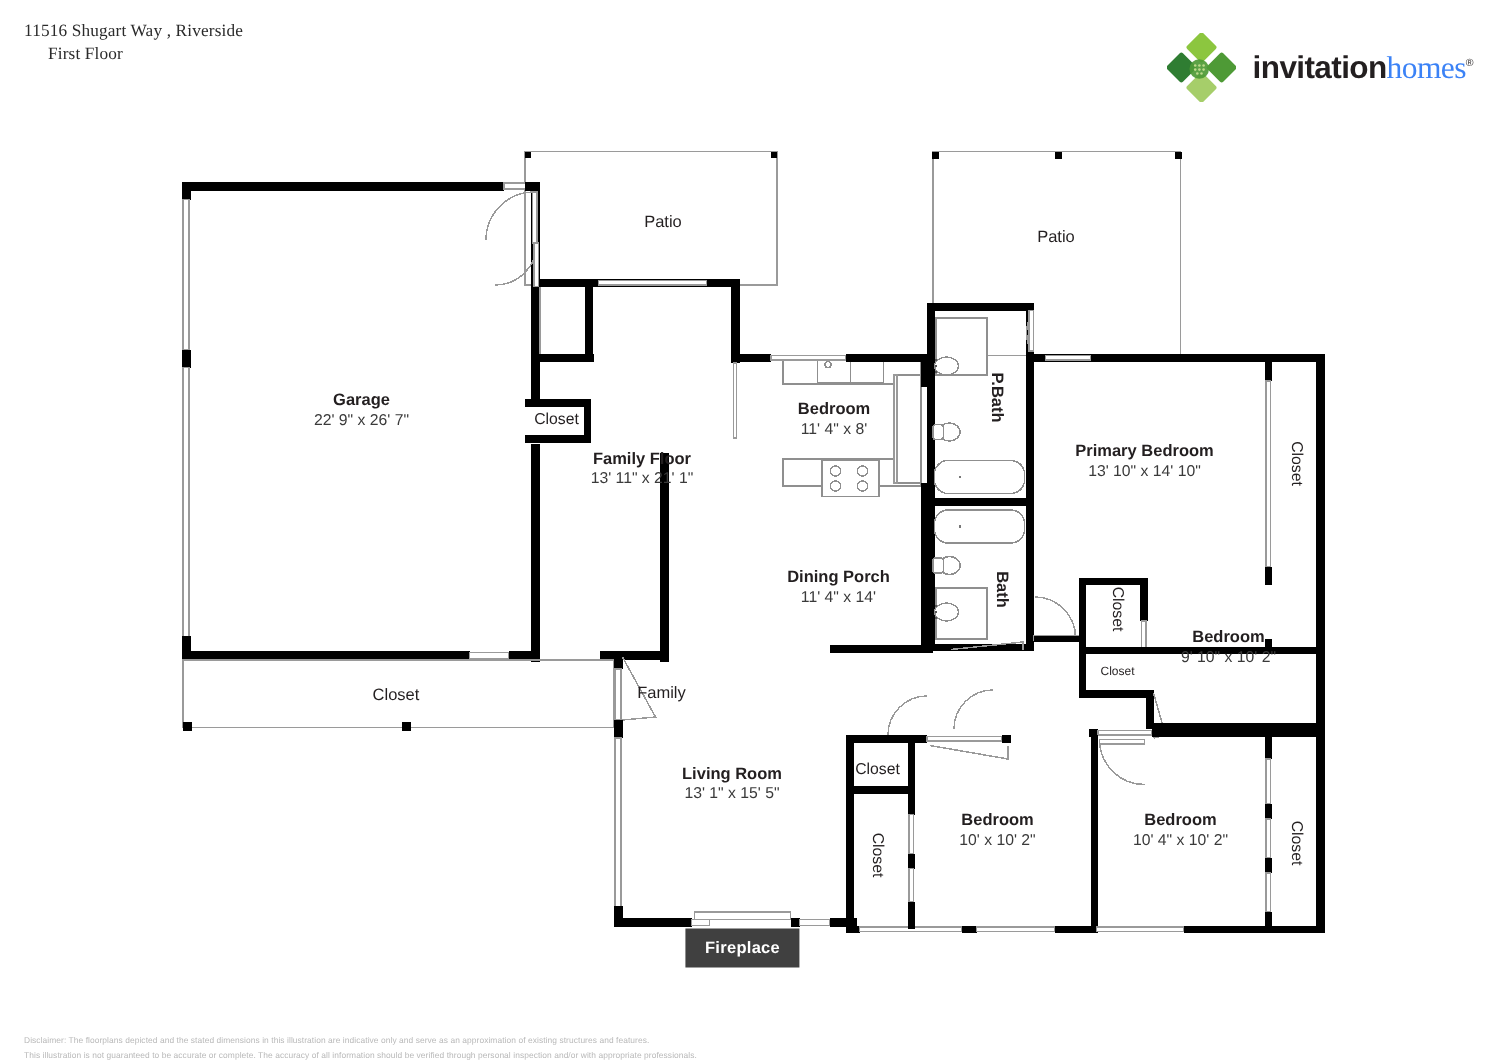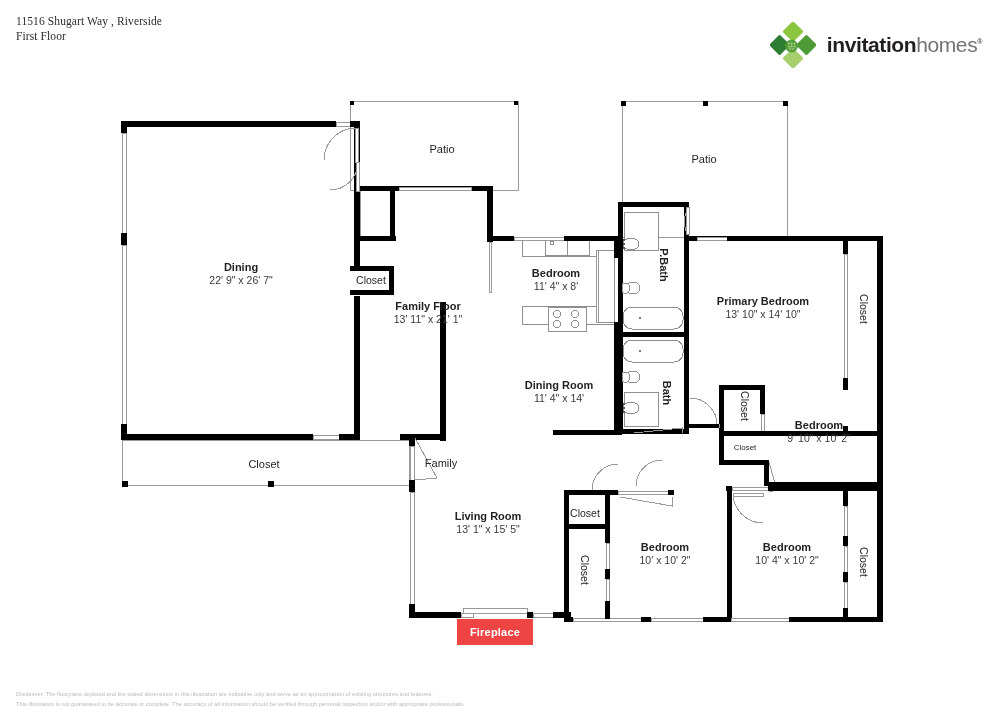--- a/index.html
+++ b/index.html
@@ -5,45 +5,45 @@
 <style>
   html,body{margin:0;padding:0;background:#ffffff;}
   body{
     width:1000px;height:707px;position:relative;overflow:hidden;
     font-family:"Liberation Sans","DejaVu Sans",sans-serif;
     color:#231f20;
   }
   
   #header{position:absolute;left:16px;top:14px;font-family:Liberation Serif, serif;}
   #addr{font-size:11.5px;color:#2b2b2b;letter-spacing:.1px;line-height:15px;}
-  #floor{font-size:11.5px;color:#2b2b2b;letter-spacing:.1px;line-height:15px;}
+  #floor{font-size:11.5px;color:#2b2b2b;letter-spacing:.1px;line-height:15px;margin-left:16px;}
 
   
   #logo{position:absolute;right:18px;top:22px;display:flex;align-items:center;gap:11px;}
   #logo-mark{width:46px;height:46px;position:relative;flex:none;}
   #logo-text{font-size:21px;letter-spacing:-.4px;white-space:nowrap;position:relative;}
   .lt-a{color:#231f20;font-weight:600;margin-top:36px;}
-  .lt-b{color:#737373;font-weight:400;}
+  .lt-b{color:#3b82f6;font-weight:400;font-family:Liberation Serif, serif;}
   #logo-tm{font-size:7px;color:#231f20;vertical-align:super;}
 
   
   #plan{position:absolute;left:0;top:0;width:1000px;height:707px;}
   #plan svg{display:block;}
 
   
   .lbl{position:absolute;text-align:center;line-height:1.18;white-space:nowrap;
        transform:translate(-50%,-50%);pointer-events:none;}
   .rm-name{font-size:11px;font-weight:bold;color:#231f20;}
   .rm-dim{font-size:10.5px;color:#3a3a3a;}
   .plain{font-size:11px;color:#231f20;font-weight:400;}
   .plain-b{font-size:11px;color:#231f20;font-weight:bold;}
   .closet-lbl{font-size:10.5px;color:#231f20;}
   .closet-sm{font-size:8px;color:#231f20;}
   .vert{writing-mode:vertical-rl;}
-  .fire{position:absolute;transform:translate(-50%,-50%);background:#ef4444;color:#fff;
+  .fire{position:absolute;transform:translate(-50%,-50%);background:#404040;color:#fff;
         font-size:11px;font-weight:bold;padding:7px 13px;letter-spacing:.2px;}
 
   
   #disc{position:absolute;left:16px;top:690px;width:700px;}
   #disc p{margin:0;font-size:5.6px;color:#b9b9b9;line-height:9.6px;letter-spacing:.05px;}
 </style>
 </head>
 <body>
 
 <div id="header">
@@ -333,33 +333,33 @@
 
   <g>
     <rect class="w" x="689" y="424" width="30" height="4"></rect>
   </g>
 </svg>
 </div>
 
 <div id="labels">
 
   <div class="lbl" style="left:241px;top:274px">
-    <div class="rm-name">Dining</div>
+    <div class="rm-name">Garage</div>
       <div class="rm-dim">22' 9" x 26' 7"</div>
   </div>
   <div class="lbl" style="left:428px;top:313px">
     <div class="rm-name">Family Floor</div>
       <div class="rm-dim">13' 11" x 21' 1"</div>
   </div>
   <div class="lbl" style="left:556px;top:280px">
     <div class="rm-name">Bedroom</div>
       <div class="rm-dim">11' 4" x 8'</div>
   </div>
   <div class="lbl" style="left:559px;top:392px">
-    <div class="rm-name">Dining Room</div>
+    <div class="rm-name">Dining Porch</div>
       <div class="rm-dim">11' 4" x 14'</div>
   </div>
   <div class="lbl" style="left:488px;top:523px">
     <div class="rm-name">Living Room</div>
       <div class="rm-dim">13' 1" x 15' 5"</div>
   </div>
   <div class="lbl" style="left:763px;top:308px">
     <div class="rm-name">Primary Bedroom</div>
       <div class="rm-dim">13' 10" x 14' 10"</div>
   </div>

